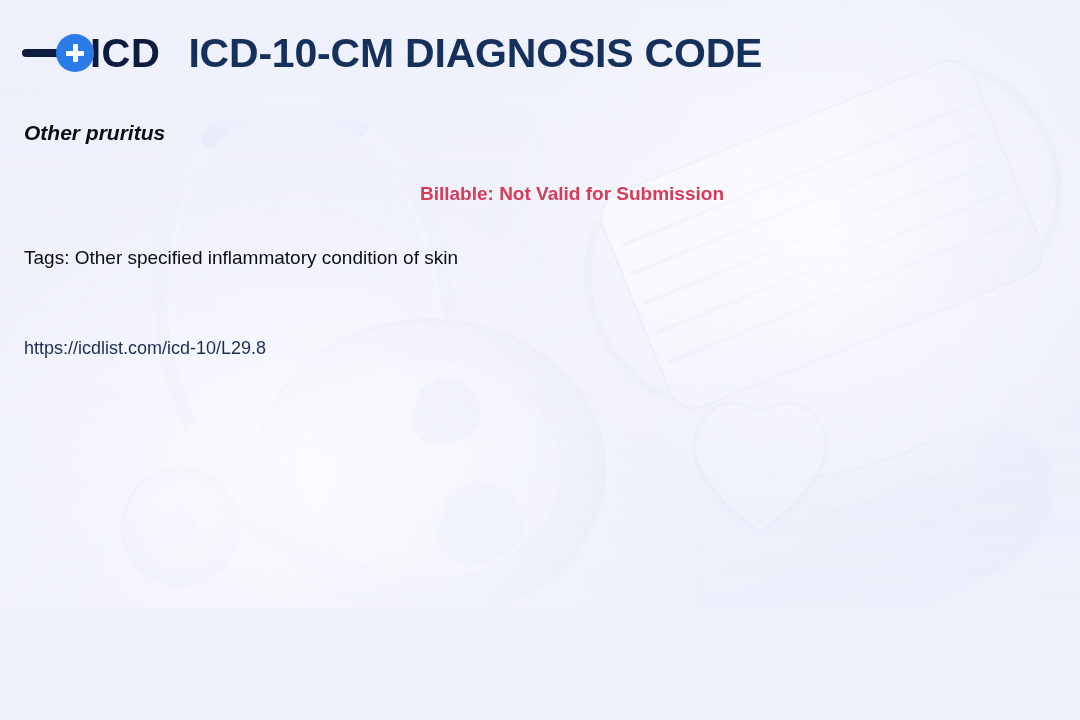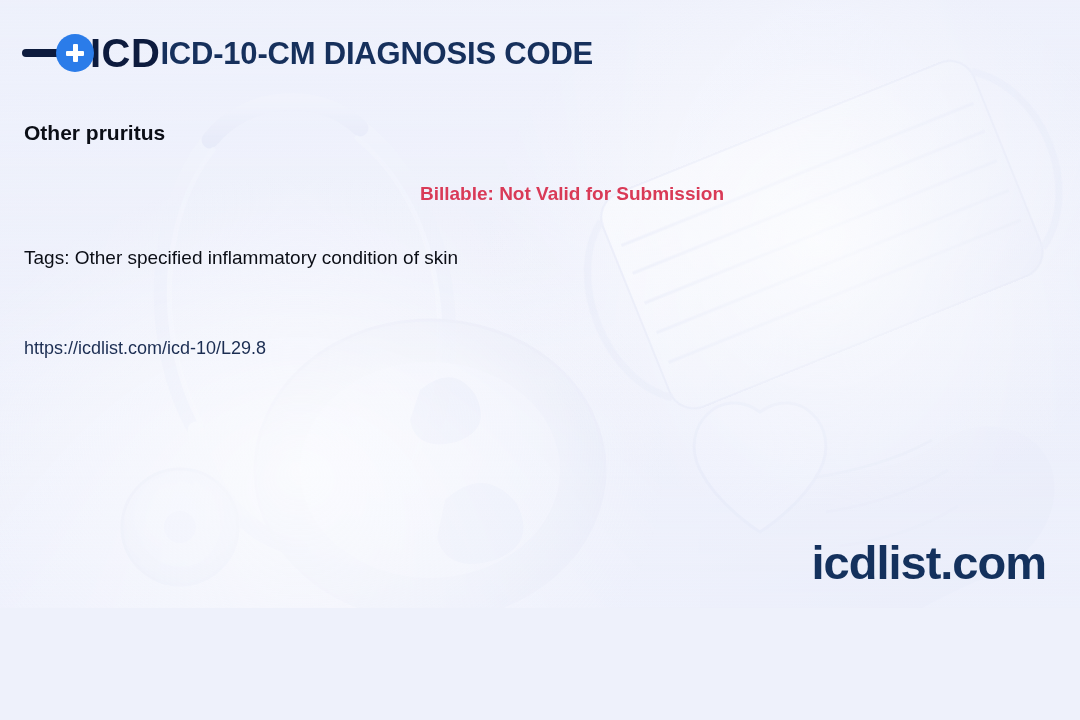--- a/index.html
+++ b/index.html
@@ -93,21 +93,22 @@
     font-size: 40px;
     font-weight: 700;
     letter-spacing: 0.5px;
     line-height: 1;
     margin-left: -4px;
   }
   .logo-icd { color: #0d1b3e; }
   .logo-list { color: #1d4b9e; }
 
   .header-title {
-    font-size: 31px;
+    margin-left: 28px;
+    font-size: 41px;
     font-weight: 700;
     color: #16305c;
     letter-spacing: -0.2px;
     line-height: 1;
     white-space: nowrap;
   }
 
   
   .content {
     position: absolute;
@@ -121,20 +122,21 @@
     color: #1b3456;
     line-height: 1.05;
     letter-spacing: -0.5px;
   }
   .code-desc {
     margin-top: 8px;
     font-size: 21px;
     font-weight: 700;
     color: #0b0e16;
     line-height: 1.2;
+    font-style: italic;
   }
   .billable {
     margin-top: 38px;
     font-size: 19px;
     font-weight: 700;
     color: #d93a57;
     line-height: 1.2;
     text-align: right;
   }
   .tags {
@@ -253,15 +255,14 @@
     <div class="header-title">ICD-10-CM DIAGNOSIS CODE</div>
   </div>
 
   <div class="content">
     <div class="code-desc">Other pruritus</div>
     <div class="billable">Billable: Not Valid for Submission</div>
     <div class="tags">Tags: Other specified inflammatory condition of skin</div>
     <div class="url">https://icdlist.com/icd-10/L29.8</div>
   </div>
 
-  <div class="brand">icdlist.com</div>
 
 </div>
 
 </body></html>

